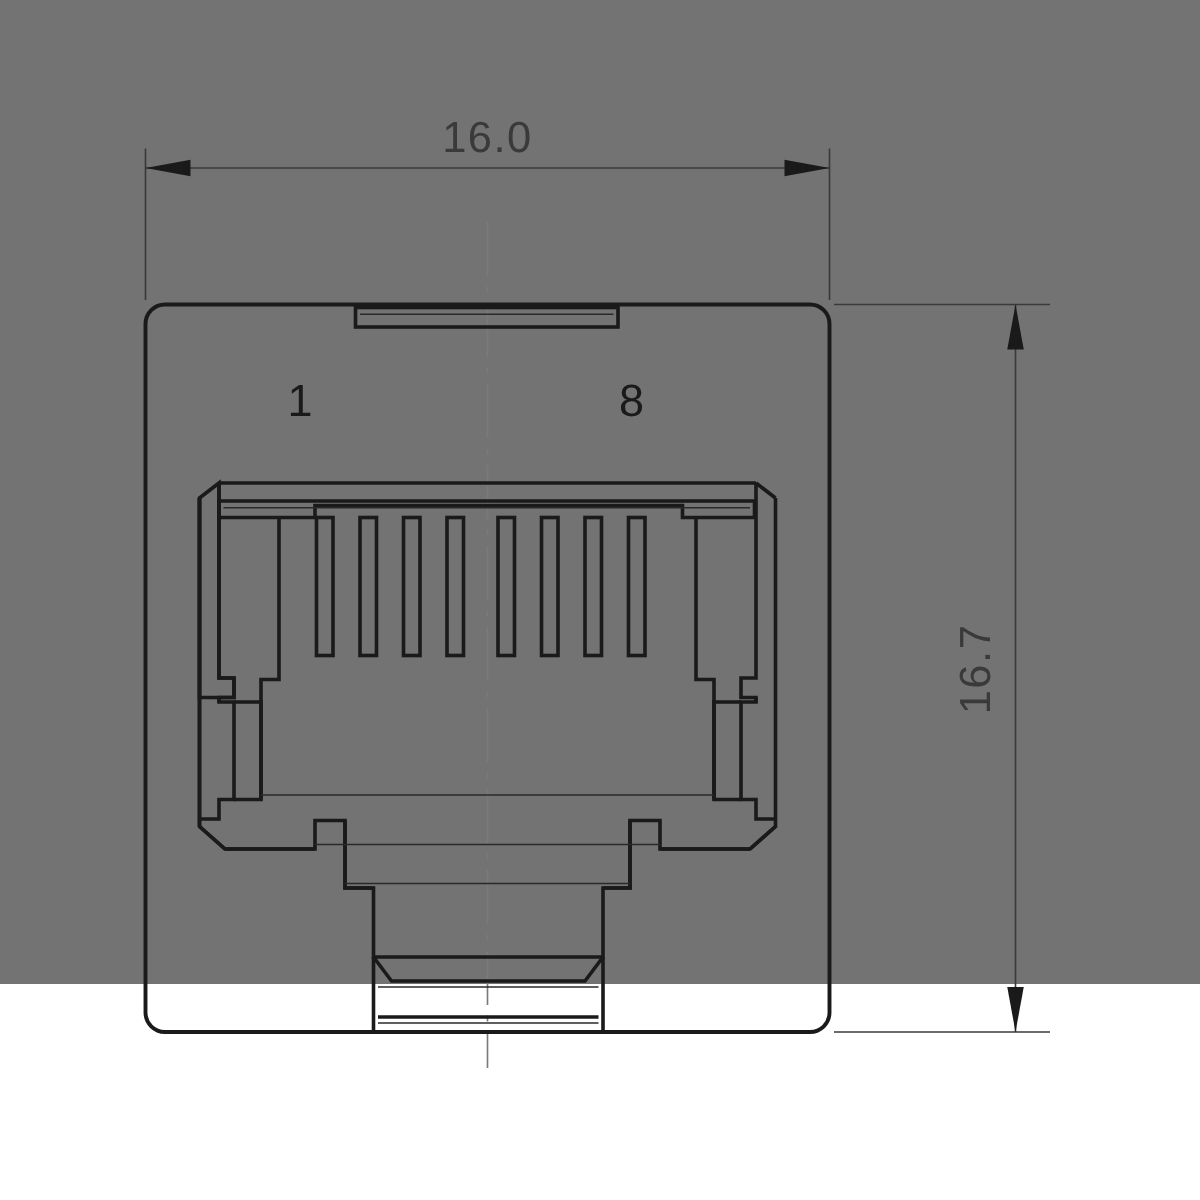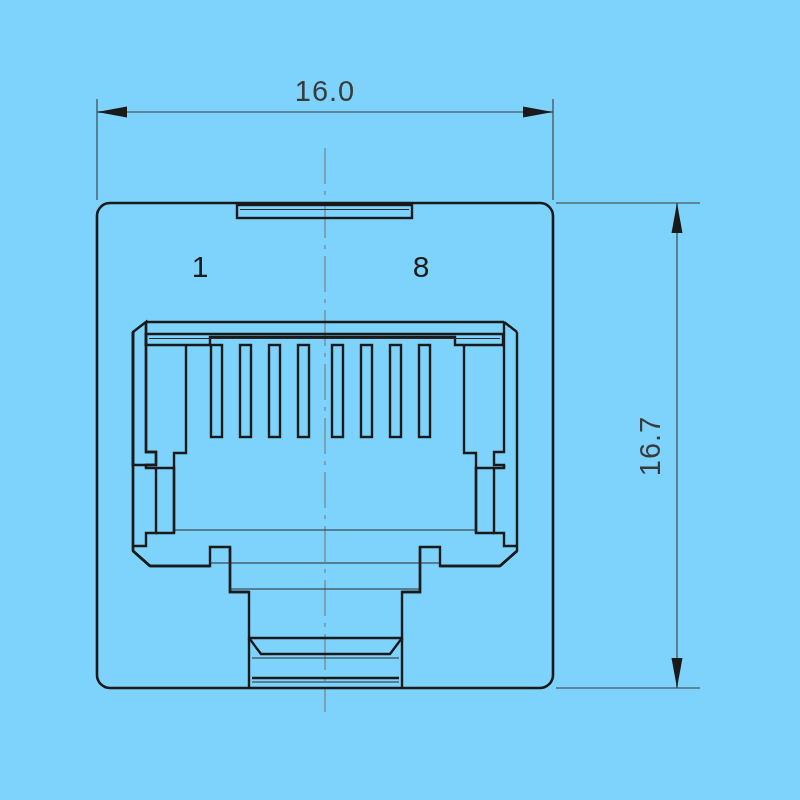--- a/index.html
+++ b/index.html
@@ -9,22 +9,22 @@
   }
   body {
     width: 800px;
     height: 800px;
     font-family: "Liberation Sans", sans-serif;
     overflow: hidden;
   }
   #drawing-root {
     position: relative;
     width: 800px;
-    height: 800px;
-    background: #7dd3fc;
+    height: 656px;
+    background: #737373;
   }
   svg.cad {
     display: block;
     width: 800px;
     height: 800px;
   }
   .outline {
     fill: none;
     stroke: #1a1a1a;
     stroke-width: 2.6;

